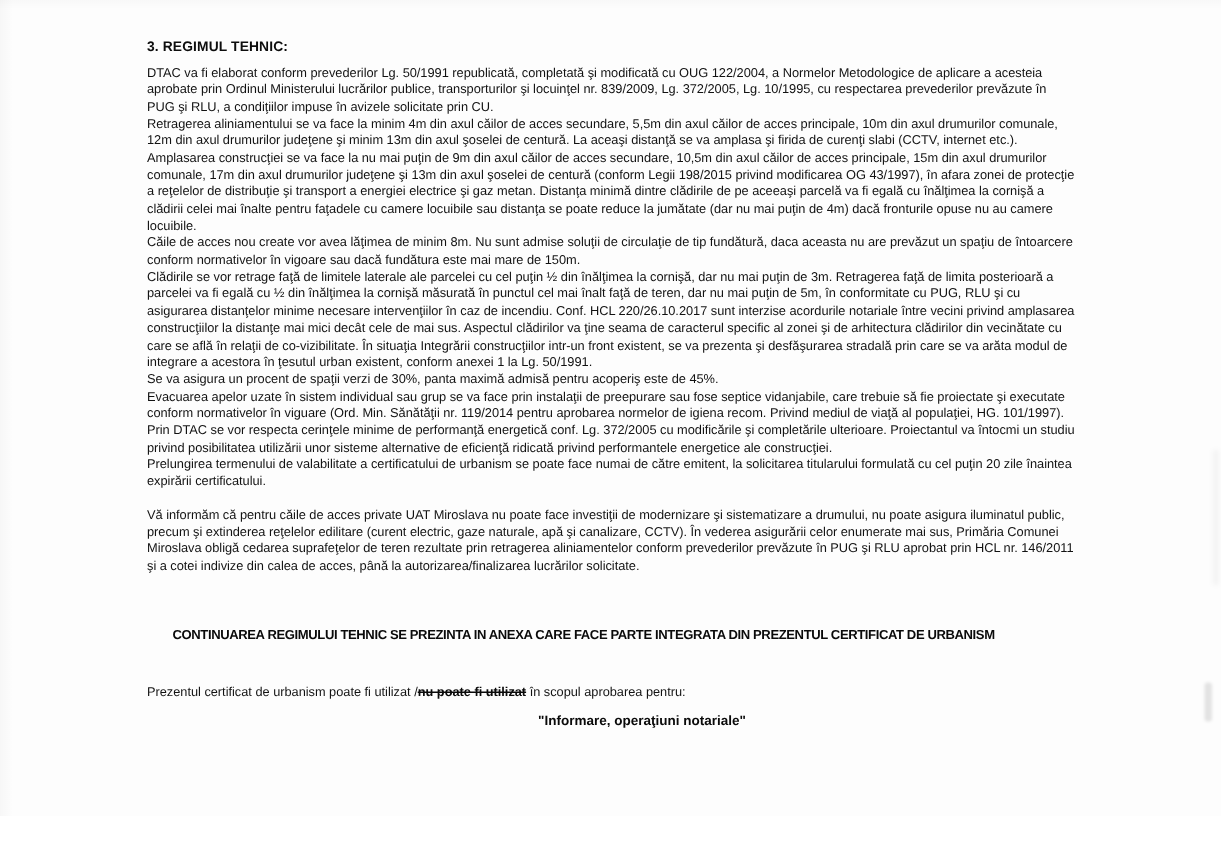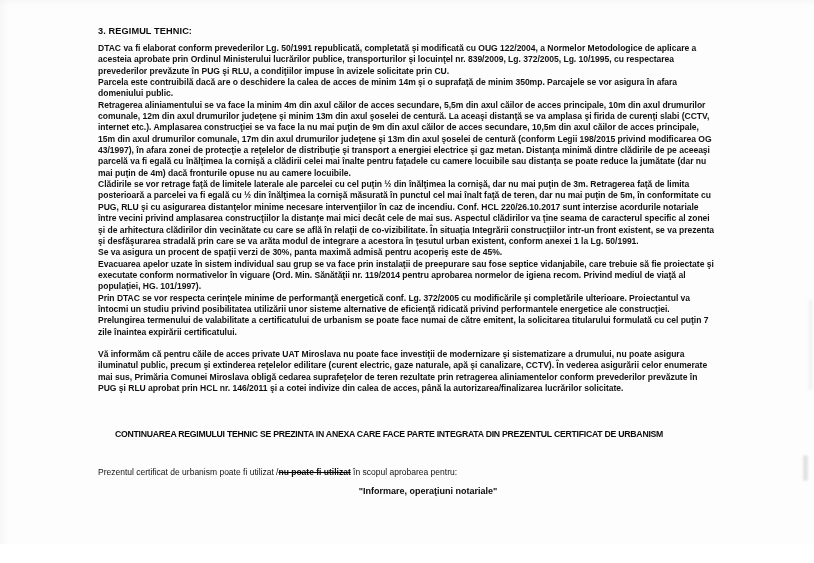--- a/index.html
+++ b/index.html
@@ -33,21 +33,20 @@
     margin: 0 0 7px 0;
     color: #0d0d0d;
   }
   .para {
     font-size: 8.55px;
     line-height: 11.35px;
     margin: 0;
     text-align: left;
     color: #121212;
     letter-spacing: -0.02px;
-    font-weight: bold;
   }
   .para + .para { margin-top: 0px; }
   .gap-md { height: 11px; }
   .gap-lg { height: 18px; }
 
   .continuation {
     font-size: 8.7px;
     font-weight: bold;
     letter-spacing: -0.25px;
     margin: 17px;
@@ -94,27 +93,27 @@
   }
 </style>
 </head>
 <body>
 
 <div id="page">
 
   <h3 class="section-title">3. REGIMUL TEHNIC:</h3>
 
   <p class="para">DTAC va fi elaborat conform prevederilor Lg. 50/1991 republicată, completată şi modificată cu OUG 122/2004, a Normelor Metodologice de aplicare a acesteia aprobate prin Ordinul Ministerului lucrărilor publice, transporturilor şi locuinţel nr. 839/2009, Lg. 372/2005, Lg. 10/1995, cu respectarea prevederilor prevăzute în PUG şi RLU, a condiţiilor impuse în avizele solicitate prin CU.</p>
-  <p class="para">Parcela este contruibilă dacă are o deschidere la calea de acces de minim 14m şi o suprafaţă de minim 350mp. Parcajele se vor asigura în afara domeniului public.</p>
   <p class="para">Retragerea aliniamentului se va face la minim 4m din axul căilor de acces secundare, 5,5m din axul căilor de acces principale, 10m din axul drumurilor comunale, 12m din axul drumurilor judeţene şi minim 13m din axul şoselei de centură. La aceaşi distanţă se va amplasa şi firida de curenţi slabi (CCTV, internet etc.). Amplasarea construcţiei se va face la nu mai puţin de 9m din axul căilor de acces secundare, 10,5m din axul căilor de acces principale, 15m din axul drumurilor comunale, 17m din axul drumurilor judeţene şi 13m din axul şoselei de centură (conform Legii 198/2015 privind modificarea OG 43/1997), în afara zonei de protecţie a reţelelor de distribuţie şi transport a energiei electrice şi gaz metan. Distanţa minimă dintre clădirile de pe aceeaşi parcelă va fi egală cu înălţimea la cornişă a clădirii celei mai înalte pentru faţadele cu camere locuibile sau distanţa se poate reduce la jumătate (dar nu mai puţin de 4m) dacă fronturile opuse nu au camere locuibile.</p>
+  <p class="para">Căile de acces nou create vor avea lăţimea de minim 8m. Nu sunt admise soluţii de circulaţie de tip fundătură, daca aceasta nu are prevăzut un spaţiu de întoarcere conform normativelor în vigoare sau dacă fundătura este mai mare de 150m.</p>
   <p class="para">Clădirile se vor retrage faţă de limitele laterale ale parcelei cu cel puţin ½ din înălţimea la cornişă, dar nu mai puţin de 3m. Retragerea faţă de limita posterioară a parcelei va fi egală cu ½ din înălţimea la cornişă măsurată în punctul cel mai înalt faţă de teren, dar nu mai puţin de 5m, în conformitate cu PUG, RLU şi cu asigurarea distanţelor minime necesare intervenţiilor în caz de incendiu. Conf. HCL 220/26.10.2017 sunt interzise acordurile notariale între vecini privind amplasarea construcţiilor la distanţe mai mici decât cele de mai sus. Aspectul clădirilor va ţine seama de caracterul specific al zonei şi de arhitectura clădirilor din vecinătate cu care se află în relaţii de co-vizibilitate. În situaţia Integrării construcţiilor intr-un front existent, se va prezenta şi desfăşurarea stradală prin care se va arăta modul de integrare a acestora în ţesutul urban existent, conform anexei 1 la Lg. 50/1991.</p>
   <p class="para">Se va asigura un procent de spaţii verzi de 30%, panta maximă admisă pentru acoperiş este de 45%.</p>
   <p class="para">Evacuarea apelor uzate în sistem individual sau grup se va face prin instalaţii de preepurare sau fose septice vidanjabile, care trebuie să fie proiectate şi executate conform normativelor în viguare (Ord. Min. Sănătăţii nr. 119/2014 pentru aprobarea normelor de igiena recom. Privind mediul de viaţă al populaţiei, HG. 101/1997).</p>
   <p class="para">Prin DTAC se vor respecta cerinţele minime de performanţă energetică conf. Lg. 372/2005 cu modificările şi completările ulterioare. Proiectantul va întocmi un studiu privind posibilitatea utilizării unor sisteme alternative de eficienţă ridicată privind performantele energetice ale construcţiei.</p>
-  <p class="para">Prelungirea termenului de valabilitate a certificatului de urbanism se poate face numai de către emitent, la solicitarea titularului formulată cu cel puţin 7 zile înaintea expirării certificatului.</p>
+  <p class="para">Prelungirea termenului de valabilitate a certificatului de urbanism se poate face numai de către emitent, la solicitarea titularului formulată cu cel puţin 20 zile înaintea expirării certificatului.</p>
 
   <div class="gap-md"></div>
 
   <p class="para">Vă informăm că pentru căile de acces private UAT Miroslava nu poate face investiţii de modernizare şi sistematizare a drumului, nu poate asigura iluminatul public, precum şi extinderea reţelelor edilitare (curent electric, gaze naturale, apă şi canalizare, CCTV). În vederea asigurării celor enumerate mai sus, Primăria Comunei Miroslava obligă cedarea suprafeţelor de teren rezultate prin retragerea aliniamentelor conform prevederilor prevăzute în PUG şi RLU aprobat prin HCL nr. 146/2011 şi a cotei indivize din calea de acces, până la autorizarea/finalizarea lucrărilor solicitate.</p>
 
   <div class="gap-lg"></div>
 
   <p class="continuation">CONTINUAREA REGIMULUI TEHNIC SE PREZINTA IN ANEXA CARE FACE PARTE INTEGRATA DIN PREZENTUL CERTIFICAT DE URBANISM</p>
 
   <div class="gap-md"></div>

